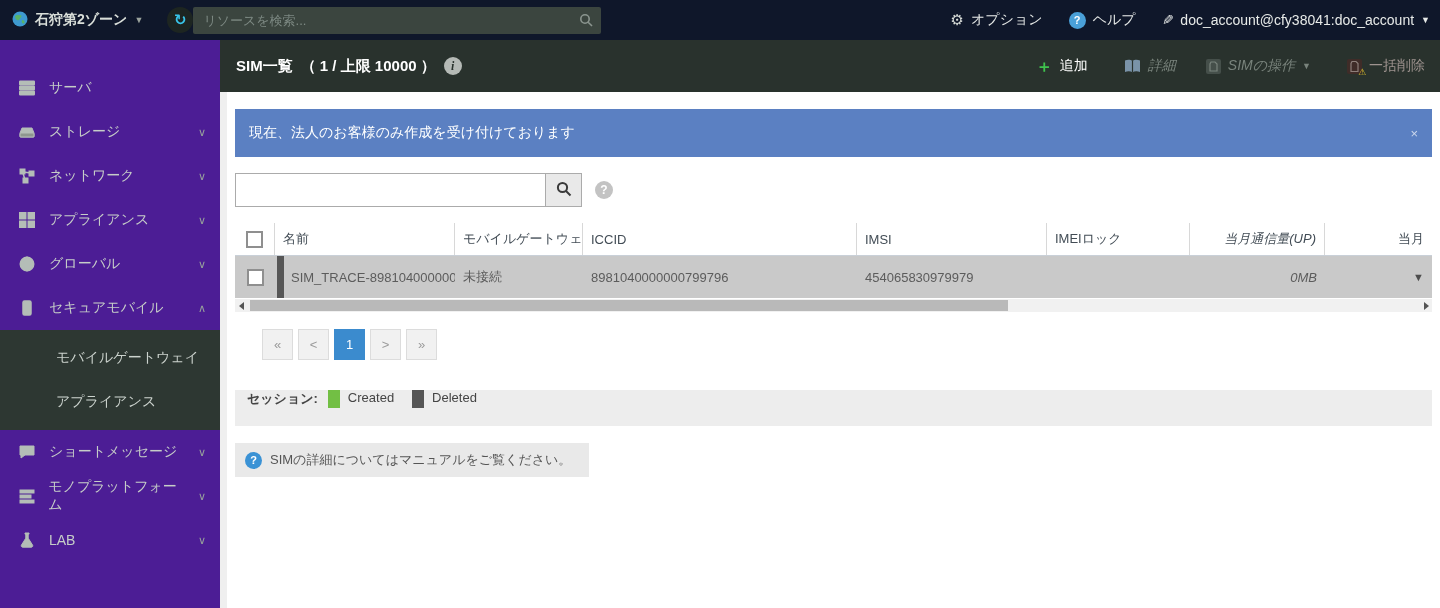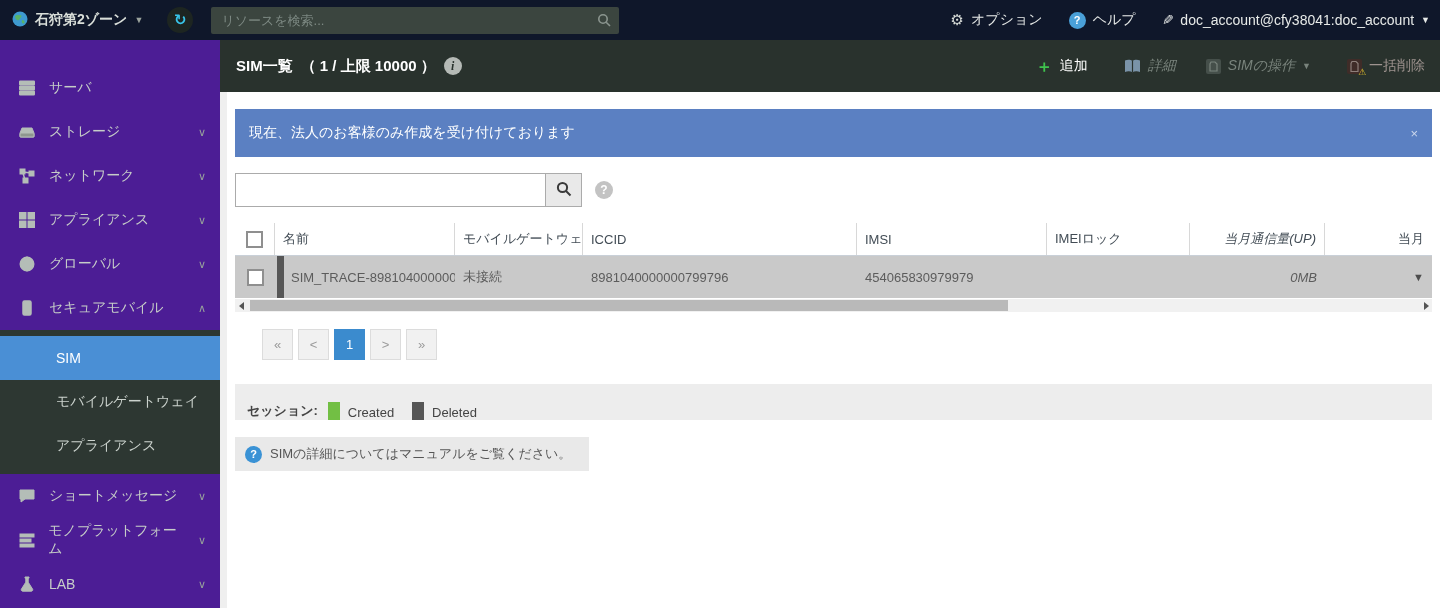--- a/index.html
+++ b/index.html
@@ -9,21 +9,21 @@
 
   
   .topbar { flex:0 0 40px; background:#0f172a; display:flex; align-items:center;
     color:#e7eae8; font-size:14px; }
   .zone { display:flex; align-items:center; gap:7px; padding:0 10px 0 12px; cursor:pointer; }
   .zone-label { font-weight:bold; color:#d9ded9; }
   .caret-sm { font-size:9px; color:#9ba39d; }
   .refresh-btn { width:26px; height:26px; border-radius:50%; background:#1d2521;
     color:#38c4e8; font-weight:bold; font-size:15px; display:flex; align-items:center;
     justify-content:center; margin-left:14px; cursor:pointer; }
-  .topsearch { position:relative; margin-left:18px; }
+  .topsearch { position:relative; }
   .topsearch input { width:408px; height:27px; background:#3b453f; border:none;
     border-radius:2px; color:#cfd5d1; font-size:13px; padding:0 30px 0 10px; outline:none; }
   .topsearch input::placeholder { color:#7d8983; }
   .topsearch .mag { position:absolute; right:8px; top:6px; }
   .top-right { margin-left:auto; display:flex; align-items:center; gap:26px; padding-right:10px; }
   .top-link { display:flex; align-items:center; gap:7px; cursor:pointer; white-space:nowrap; }
   .gear-glyph { font-size:15px; color:#d5dad6; }
   .q-circle-top { width:17px; height:17px; border-radius:50%; background:#4aa0d8; color:#fff;
     font-size:11px; font-weight:bold; display:inline-flex; align-items:center; justify-content:center; }
   .pen-glyph { font-size:14px; color:#e8ebe9; transform:scaleX(-1); display:inline-block; }
@@ -112,21 +112,21 @@
     border-left:5px solid #555; }
   .hs-thumb { height:11px; width:758px; background:#b9b9b9; margin-left:3px; }
 
   
   .pagination { margin-top:17px; display:flex; gap:5px; padding-left:27px; }
   .pagination button { width:31px; height:31px; background:#f1f1f1; border:1px solid #dcdcdc;
     color:#9a9a9a; font-size:13px; cursor:pointer; font-family:inherit; }
   .pagination button.active { background:#3b8bce; border-color:#3b8bce; color:#fff; }
 
   
-  .legend { margin-top:24px; height:36px; background:#ededed; display:flex; align-items:flex-end;
+  .legend { margin-top:30px; height:36px; background:#ededed; display:flex; align-items:flex-start;
     padding:0 12px; font-size:13px; color:#444; }
   .legend-label { font-weight:bold; margin-right:10px; }
   .swatch { width:12px; height:18px; display:inline-block; margin-right:8px; }
   .sw-green { background:#72bf44; }
   .sw-dark { background:#565656; margin-left:18px; }
 
   
   .note { margin-top:17px; display:inline-flex; align-items:center; gap:8px;
     background:#e9e9e9; padding:8px 18px 8px 10px; font-size:13px; color:#555; }
   .q-circle-blue { width:17px; height:17px; border-radius:50%; background:#3a92d5; color:#fff;
@@ -241,23 +241,20 @@
           <svg width="16" height="16" viewBox="0 0 16 16" fill="none">
               <rect x="4" y="1" width="8" height="14" rx="1.5" stroke-width="1.5"></rect>
               <line x1="6.5" y1="12.5" x2="9.5" y2="12.5" stroke-width="1.3"></line>
             </svg>
         </span>
         <span>セキュアモバイル</span>
         <span class="nav-chevron">∧</span>
       </div>
 
       <div class="submenu">
-        <div class="sub-item selected">
-          <span>SIM</span>
-        </div>
         <div class="sub-item">
           <span>モバイルゲートウェイ</span>
         </div>
         <div class="sub-item">
           <span>アプライアンス</span>
         </div>
       </div>
 
       <div class="nav-item">
         <span class="ico">

